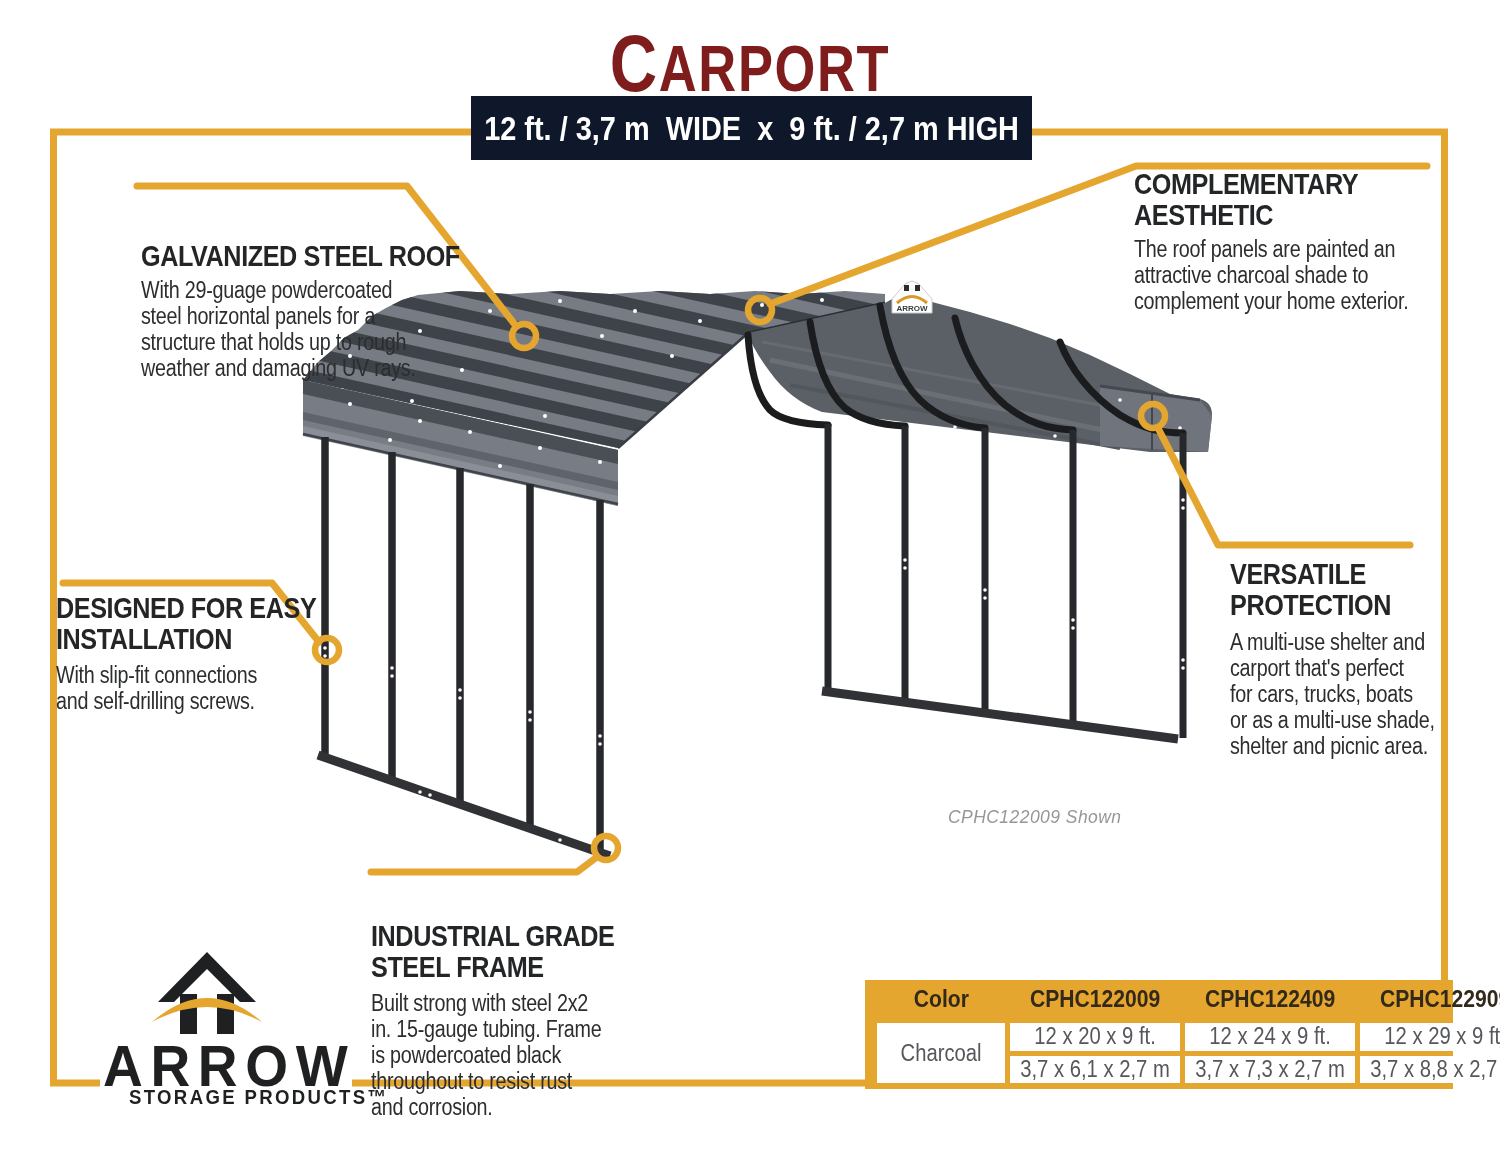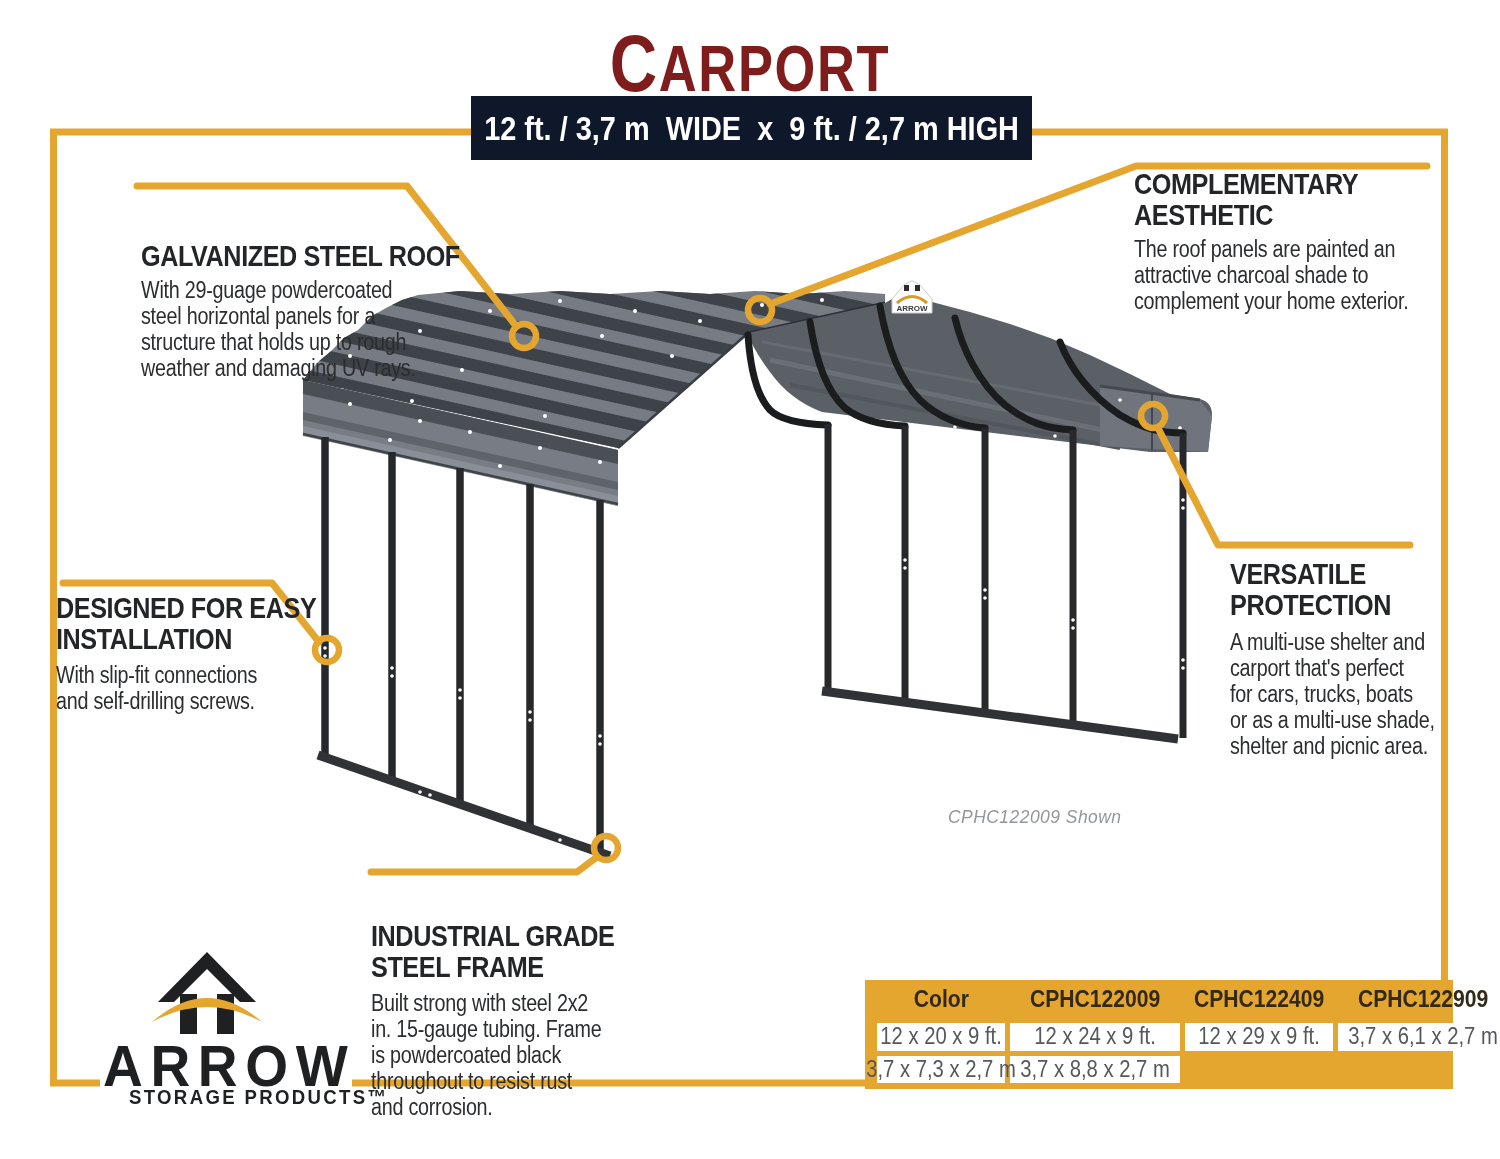--- a/index.html
+++ b/index.html
@@ -290,20 +290,23 @@
     </div>
   <div class="th">
       <span class="cell-inner">CPHC122009</span>
     </div>
   <div class="th">
       <span class="cell-inner">CPHC122409</span>
     </div>
   <div class="th">
       <span class="cell-inner">CPHC122909</span>
     </div>
+  <div class="td color-cell">
+      <span class="cell-inner">Charcoal</span>
+    </div>
   <div class="td">
       <span class="cell-inner">12 x 20 x 9 ft.</span>
     </div>
   <div class="td">
       <span class="cell-inner">12 x 24 x 9 ft.</span>
     </div>
   <div class="td">
       <span class="cell-inner">12 x 29 x 9 ft.</span>
     </div>
   <div class="td">

